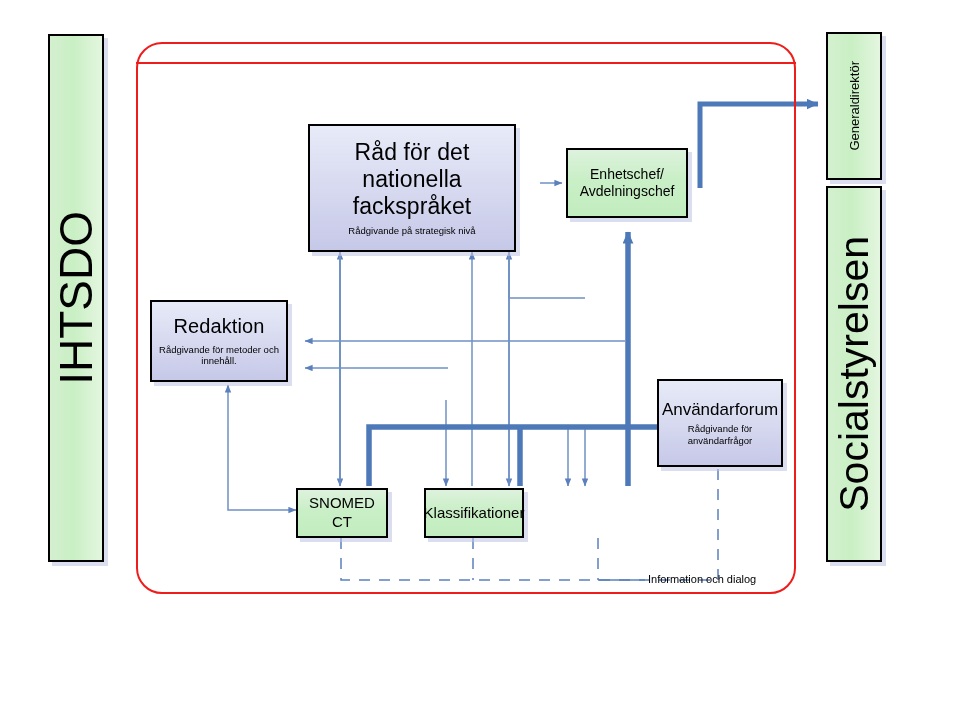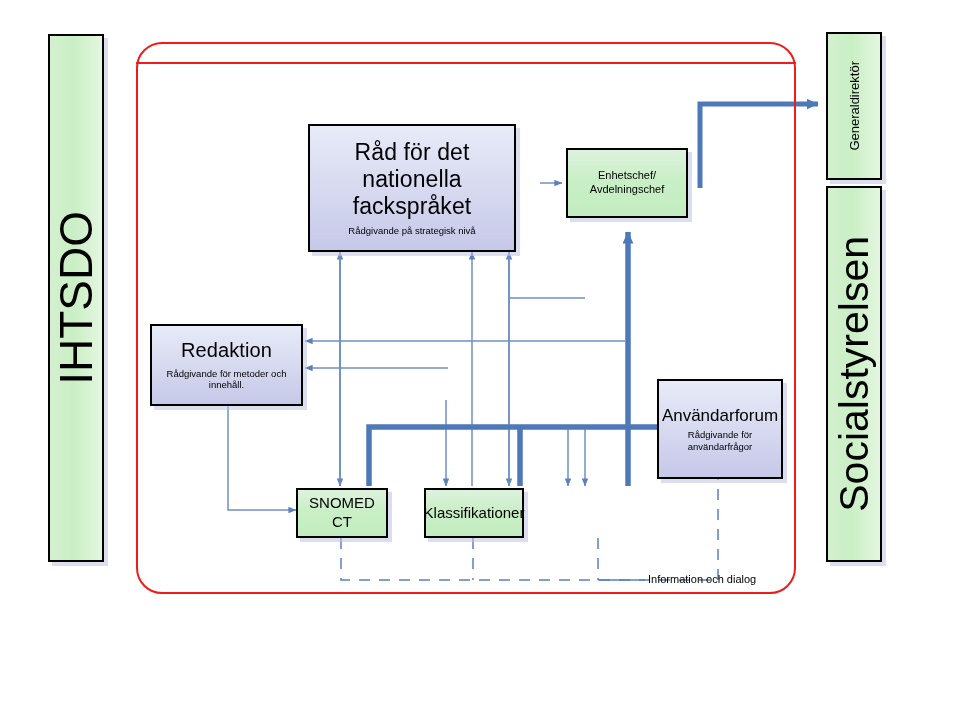--- a/index.html
+++ b/index.html
@@ -9,21 +9,21 @@
   svg#wires{position:absolute;left:0;top:0;width:960px;height:720px;pointer-events:none;}
 
   .node{position:absolute;box-sizing:border-box;border:2.5px solid #000;
         display:flex;flex-direction:column;align-items:center;justify-content:center;
         text-align:center;box-shadow:4px 4px 0 rgba(190,195,225,.55);z-index:3;}
   .purple{background:linear-gradient(180deg,#e7eaf7 0%,#dcdff2 35%,#c6c8e8 100%);}
   .green{background:linear-gradient(180deg,#ddf2dd 0%,#c9efc6 45%,#c2edbf 100%);}
   .sidebar{background:linear-gradient(90deg,#d4f0cf 0%,#c9efc4 45%,#e4f6e0 100%);}
   .title-lg{font-size:23px;line-height:1.18;letter-spacing:.1px;}
   .title-md{font-size:15px;line-height:1.25;}
-  .title-sm{font-size:11px;line-height:1.25;}
+  .title-sm{font-size:14px;line-height:1.25;}
   .sub{font-size:9.5px;line-height:1.22;margin-top:5px;}
   .sub2{font-size:9.5px;line-height:1.25;margin-top:3px;}
   .vert{writing-mode:vertical-rl;transform:rotate(180deg);white-space:nowrap;}
 
   #frame{position:absolute;left:136px;top:42px;width:660px;height:552px;
          border:2.5px solid #ef1c1c;border-radius:26px;box-sizing:border-box;z-index:1;}
   #frame-inner-line{position:absolute;left:136px;top:62px;width:660px;height:0;
          border-top:2.5px solid #ef1c1c;z-index:1;}
   #frame-title{position:absolute;left:136px;top:44px;width:660px;height:18px;
          display:flex;align-items:center;justify-content:center;
@@ -119,26 +119,26 @@
     <div class="title-lg">Råd för det nationella</div>
     <div class="title-lg">fackspråket</div>
     <div class="sub">Rådgivande på strategisk nivå</div>
   </div>
 
   <div class="node green" style="left:566px;top:148px;width:122px;height:70px;">
     <div class="title-sm">Enhetschef/</div>
     <div class="title-sm">Avdelningschef</div>
   </div>
 
-  <div class="node purple" style="left:150px;top:300px;width:153px;height:82px;margin-top:24px;">
+  <div class="node purple" style="left:150px;top:300px;width:138px;height:82px;">
     <div class="title-lg" style="font-size:20px;">Redaktion</div>
     <div class="sub">Rådgivande för metoder och innehåll.</div>
   </div>
 
-  <div class="node purple" style="left:657px;top:379px;width:126px;height:100px;">
+  <div class="node purple" style="left:657px;top:379px;width:126px;height:88px;">
     <div class="title-md" style="font-size:17px;">Användarforum</div>
     <div class="sub2">Rådgivande för</div>
     <div class="sub2" style="margin-top:0;">användarfrågor</div>
   </div>
 
   <div class="node green" style="left:296px;top:488px;width:92px;height:50px;">
     <div class="title-md">SNOMED CT</div>
   </div>
 
   <div class="node green" style="left:424px;top:488px;width:100px;height:50px;">

